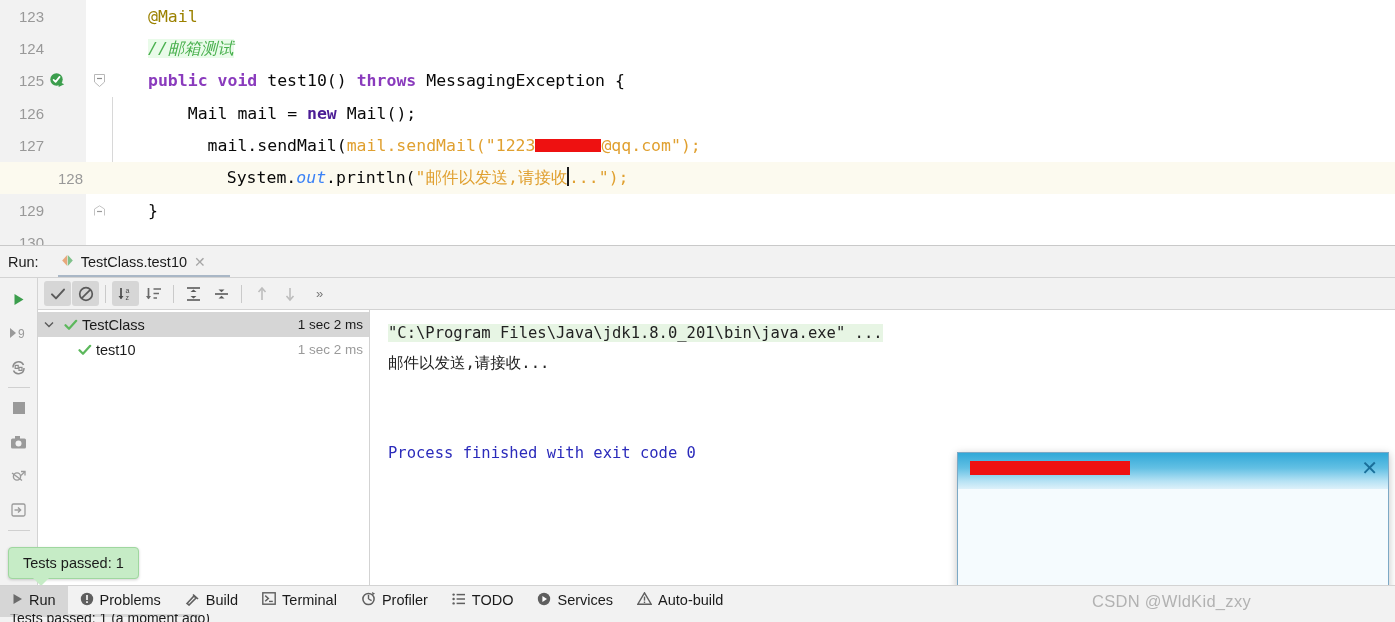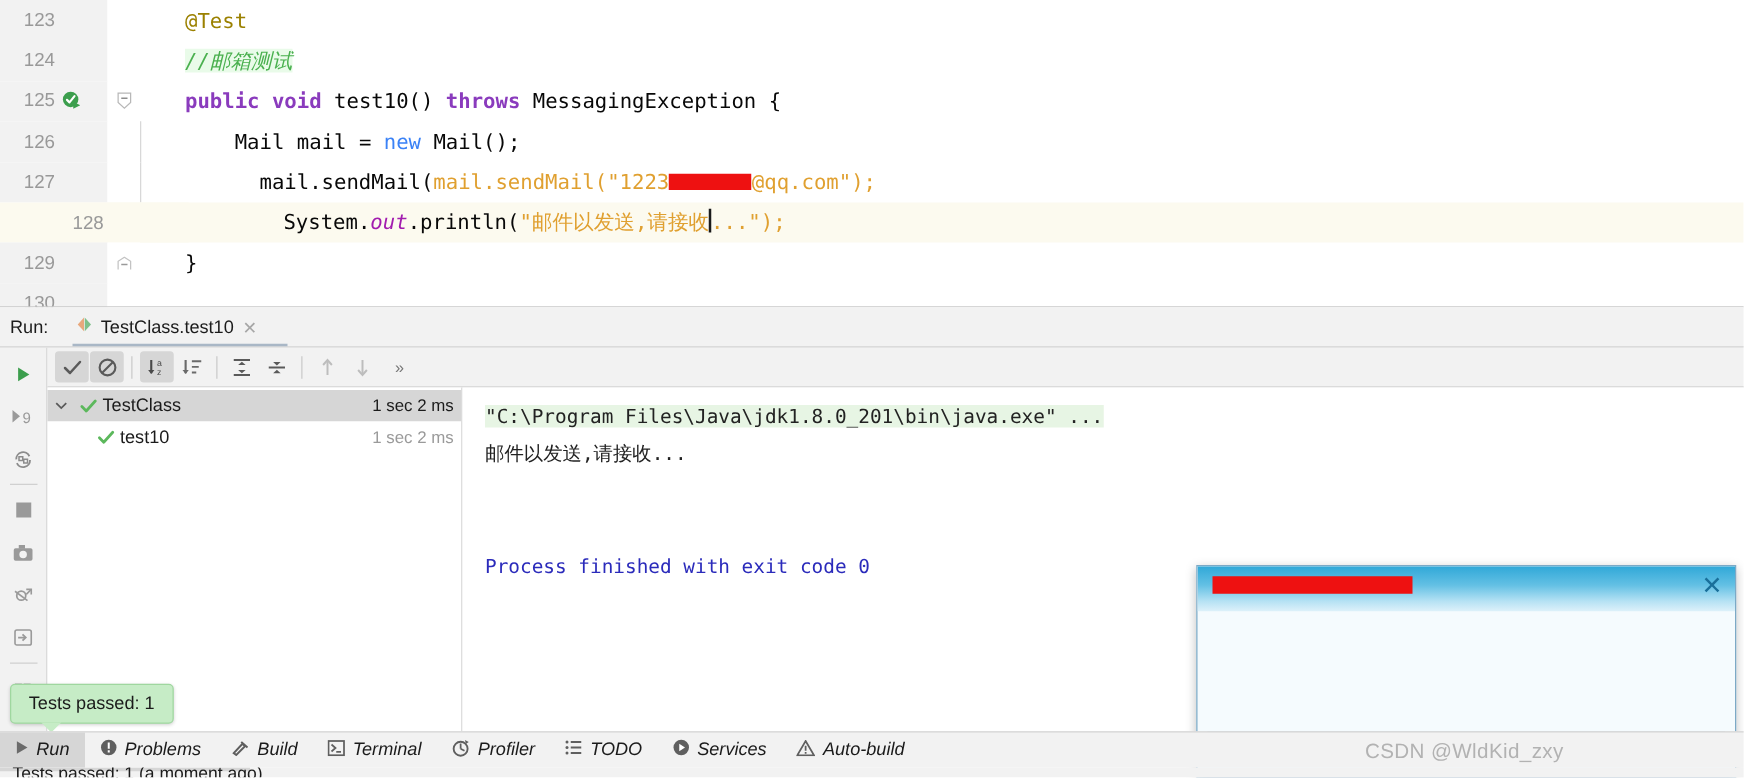--- a/index.html
+++ b/index.html
@@ -48,25 +48,25 @@
   .code-text { padding-left: 36px; color: #080808; }
 
   
   .indent-guide {
     position: absolute; left: 112px; top: 0; width: 1px; height: 32.4px;
     background: #d8d8d8;
   }
 
   
   .kw      { color: #8a3bbd; font-weight: bold; }
-  .kw2     { color: #3b82f6; font-weight: normal; text-align: center; }
+  .kw2     { color: #4c1d95; font-weight: bold; text-align: center; }
   .anno    { color: #9b8100; }
   .comment { color: #49b04e; font-style: italic; background: #e9fbe9; }
   .str     { color: #e0a030; }
-  .fld     { color: #a21caf; font-style: italic; }
+  .fld     { color: #3b82f6; font-style: italic; }
   .plain   { color: #080808; }
   .cls     { color: #080808; text-align: center; }
 
   .masked-bar {
     display: inline-block;
     background: #ee1111;
     height: 13px;
     vertical-align: middle;
     position: relative; top: -1px;
   }
@@ -183,21 +183,21 @@
   
   #bottombar {
     position: absolute; left: 0; top: 585px; width: 1395px; height: 29px;
     background: #f2f2f2;
     border-top: 1px solid #d3d3d3;
     display: flex; align-items: center;
   }
   .bb-item {
     display: flex; align-items: center; gap: 6px;
     height: 29px; padding: 0 12px;
-    font-size: 14.5px; color: #1b1b1b; font-style: italic;
+    font-size: 14.5px; color: #1b1b1b;
   }
   .bb-item.active { background: #d6d6d6; }
 
   #statusline {
     position: absolute; left: 0; top: 614px; width: 1395px; height: 8px;
     background: #f2f2f2; overflow: hidden;
   }
   .status-text {
     position: absolute; left: 10px; top: -4px;
     font-size: 14px; color: #1b1b1b; white-space: nowrap;
@@ -307,21 +307,21 @@
 <div id="app">
 
   <div id="editor">
 
     <div class="code-line">
       <div class="gutter">
         <span class="ln">123</span>
         <span class="gutter-icon"></span>
       </div>
       <div class="fold-col"></div>
-      <div class="code-text"><span class="anno">@Test</span></div>
+      <div class="code-text"><span class="anno">@Mail</span></div>
     </div>
 
     <div class="code-line">
       <div class="gutter">
         <span class="ln">124</span>
         <span class="gutter-icon"></span>
       </div>
       <div class="fold-col"></div>
       <div class="code-text"><span class="comment">//邮箱测试</span></div>
     </div>

